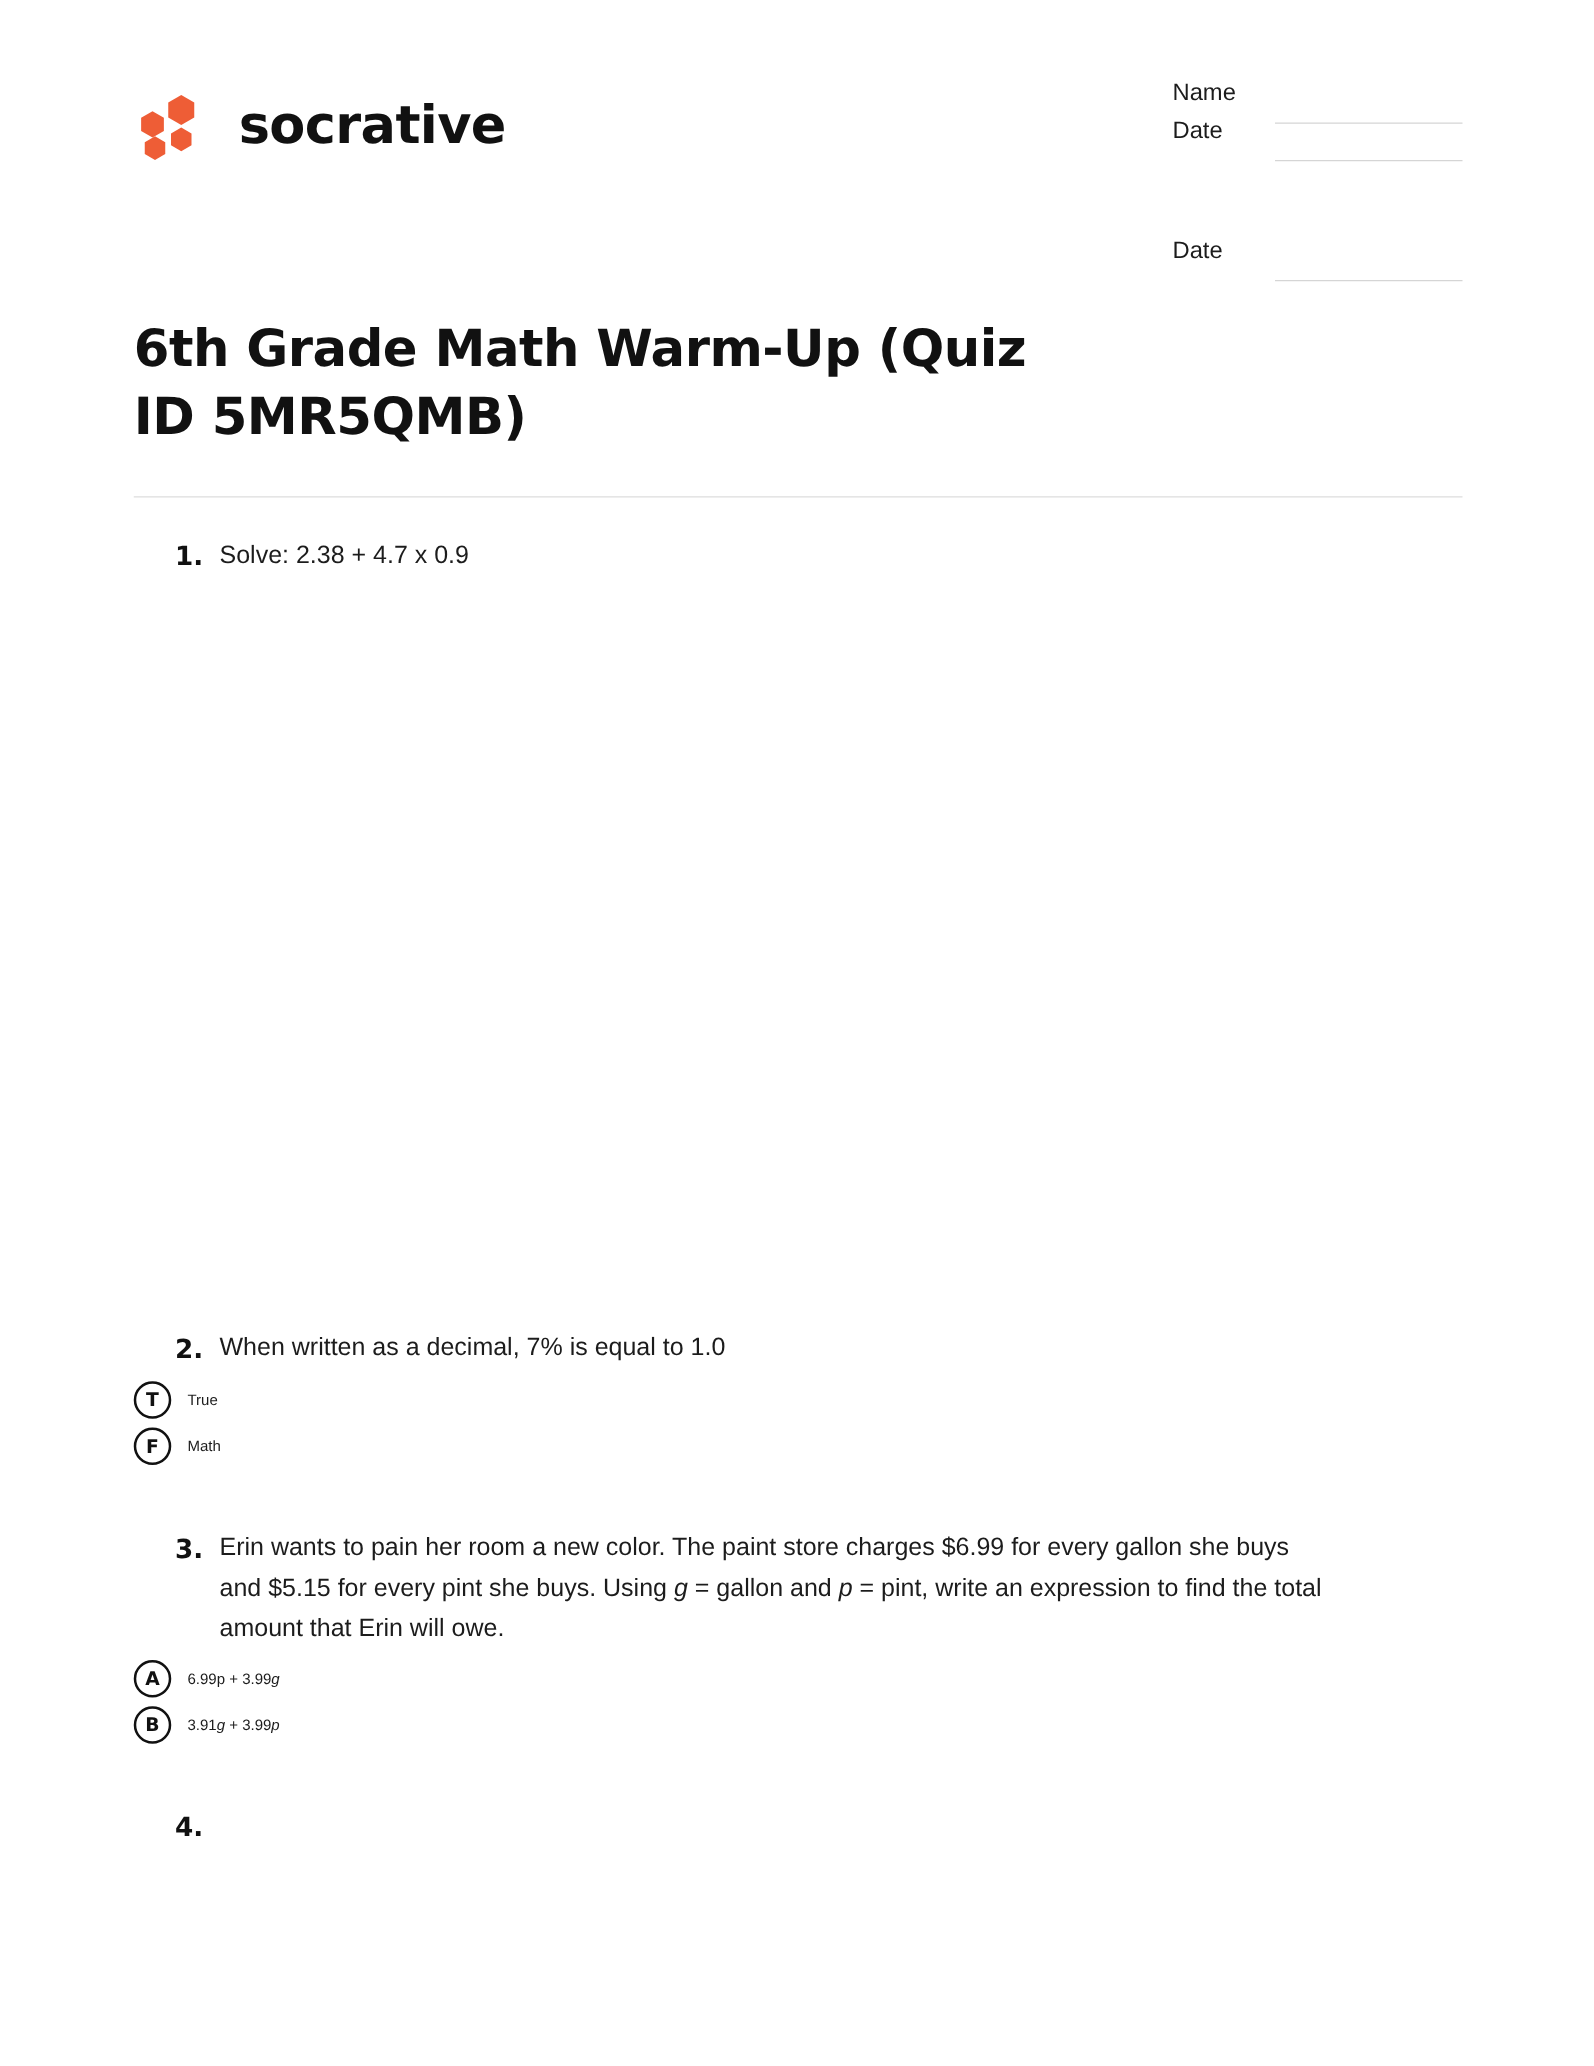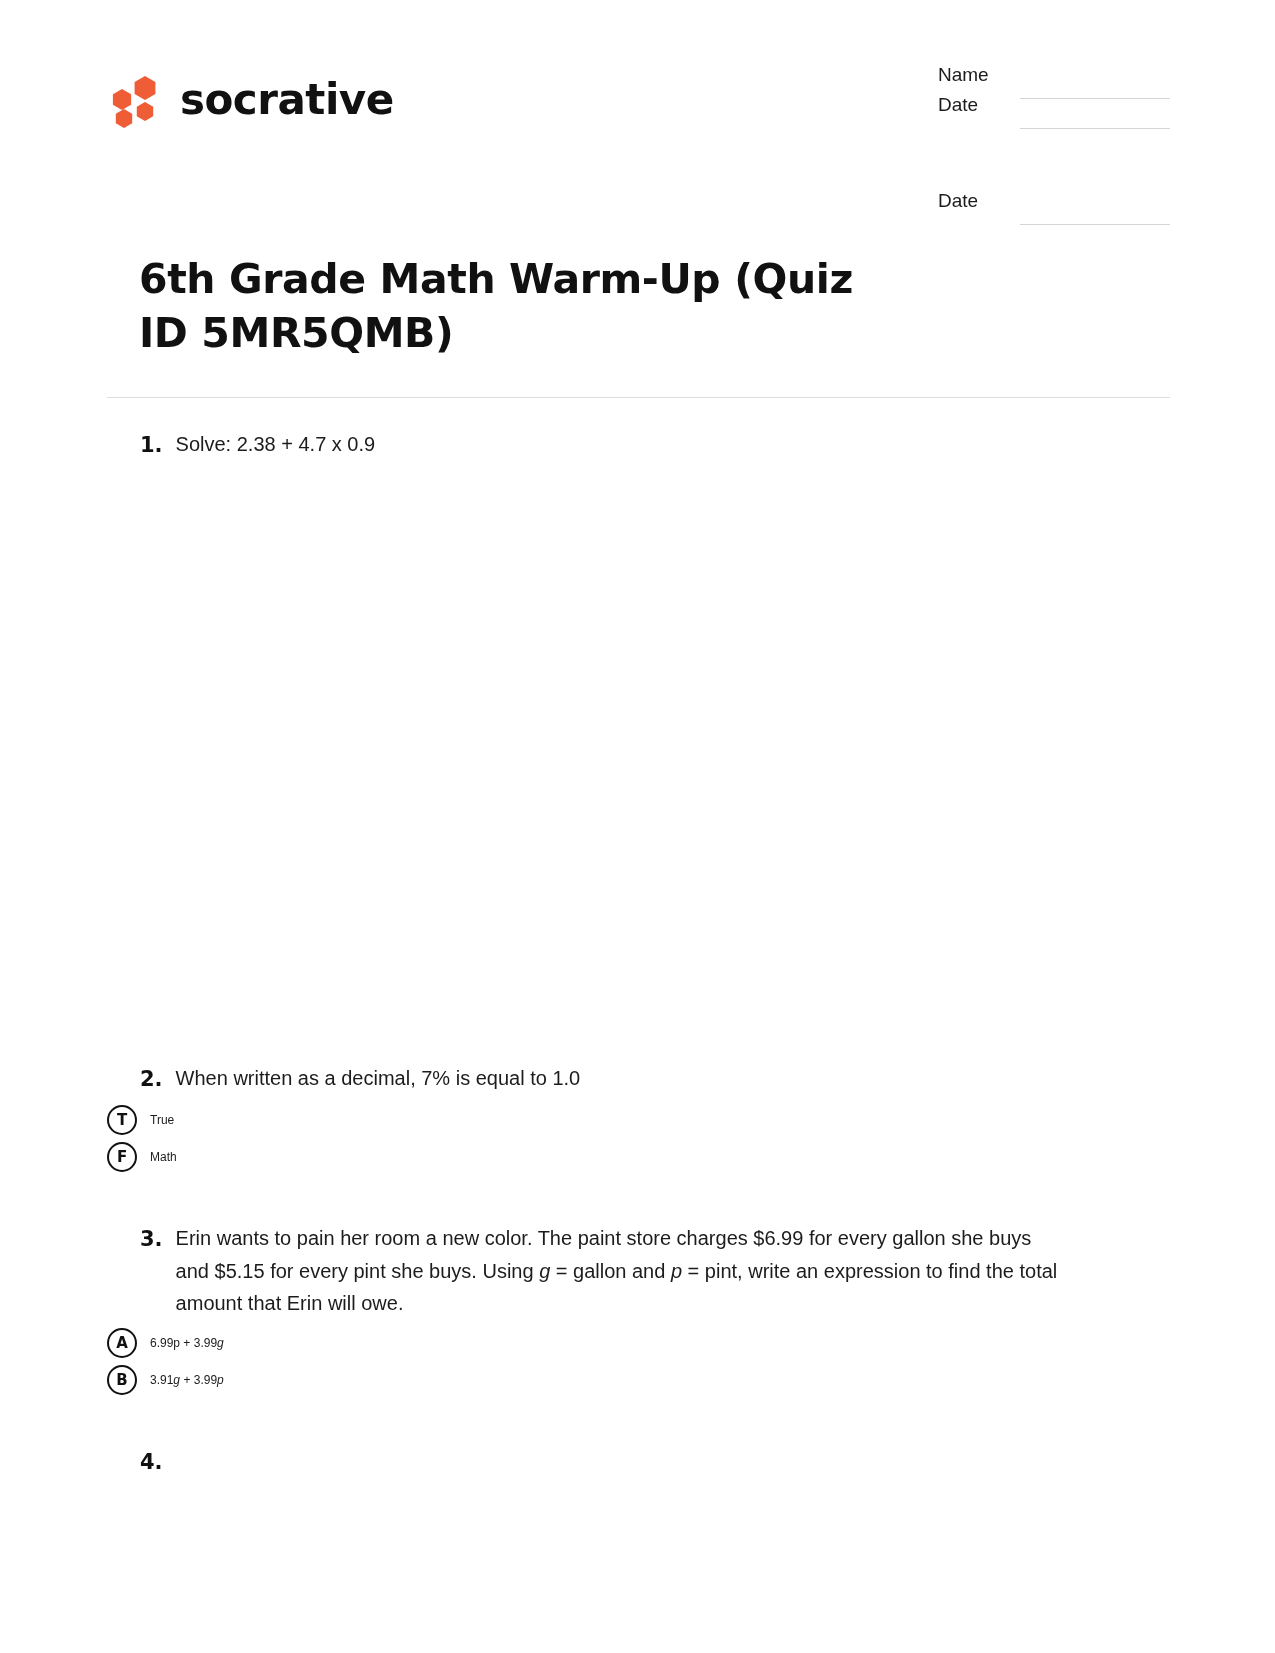--- a/index.html
+++ b/index.html
@@ -29,21 +29,21 @@
   .header {
     display: flex;
     align-items: flex-start;
     justify-content: space-between;
     padding: 60px 105px 0 107px;
   }
 
   .brand {
     display: flex;
     align-items: center;
-    gap: 17px;
+    gap: 28px;
     padding-top: 12px;
   }
   .brand-mark {
     width: 56px;
     height: 56px;
     display: block;
     flex: 0 0 auto;
   }
   .brand-name {
     font-family: "DejaVu Sans", sans-serif;
@@ -79,21 +79,20 @@
     height: 1px;
     align-self: flex-end;
     margin-bottom: 5px;
   }
   .meta-gap { height: 66px; }
 
   
   .title-block {
     padding: 0 105px 0 107px;
     margin-top: 22px;
-    margin-left: 32px;
   }
   .quiz-title {
     font-family: "DejaVu Sans", sans-serif;
     font-size: 41px;
     font-weight: 700;
     line-height: 1.32;
     letter-spacing: -0.4px;
     color: #111111;
     margin: 0;
     max-width: 740px;

